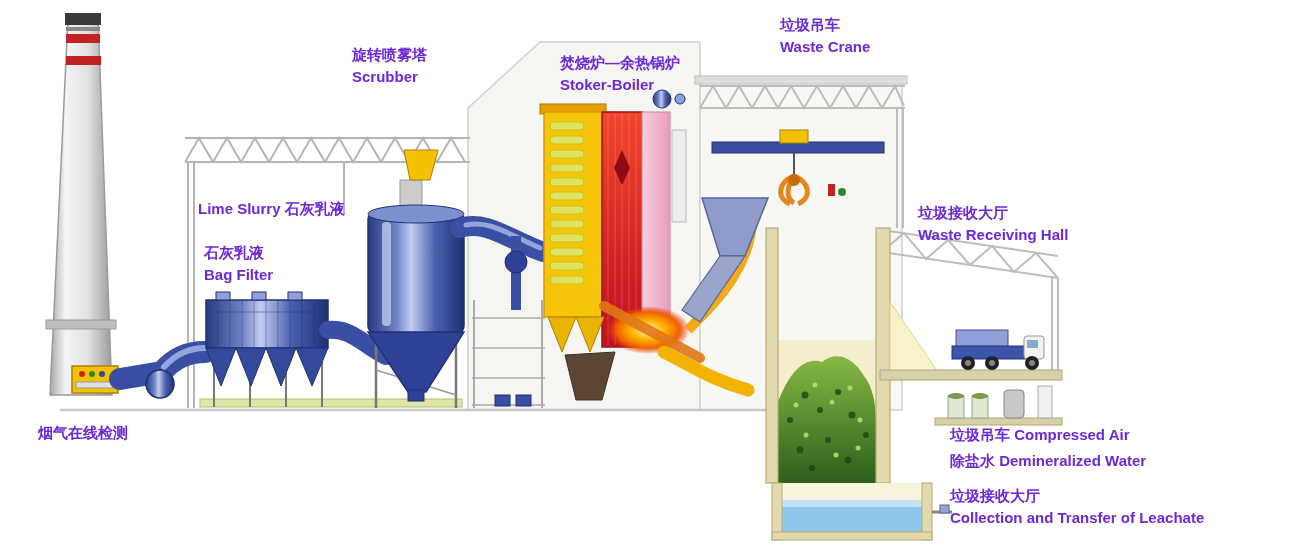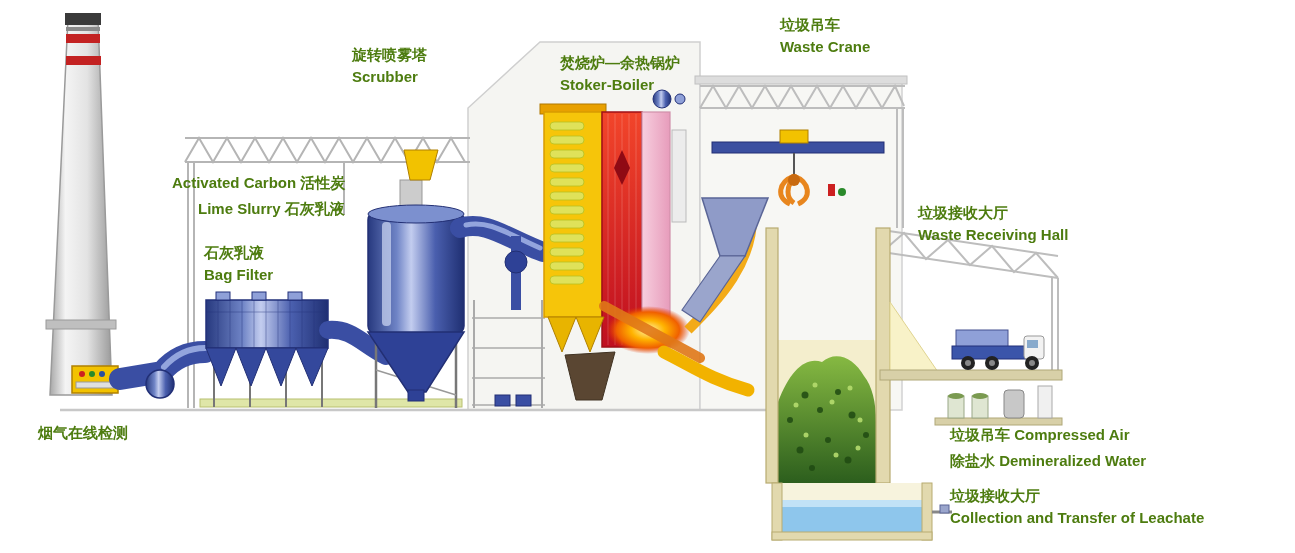--- a/index.html
+++ b/index.html
@@ -2,21 +2,21 @@
 <html><head>
 <meta charset="utf-8">
 <style>
   html,body{margin:0;padding:0;background:#ffffff;}
   .stage{
     position:relative;width:1295px;height:553px;overflow:hidden;background:#ffffff;
     font-family:"Liberation Sans","DejaVu Sans",sans-serif;
   }
   .stage svg{position:absolute;left:0;top:0;}
   .lbl{
-    position:absolute;white-space:nowrap;color:#4d7c0f;
+    position:absolute;white-space:nowrap;color:#6d28d9;
     font:600 15px/22px "Liberation Sans","DejaVu Sans",sans-serif;
   }
   .lbl .zh{display:block;font-weight:700;}
   .lbl .en{display:block;font-weight:600;}
   .lbl .one{display:block;font-weight:600;}
 </style>
 </head>
 <body>
 
 <div class="stage">
@@ -305,23 +305,20 @@
   <div class="lbl" style="left:560px;top:52px">
     <span class="zh">焚烧炉—余热锅炉</span>
     <span class="en">Stoker-Boiler</span>
   </div>
 
   <div class="lbl" style="left:780px;top:14px">
     <span class="zh">垃圾吊车</span>
     <span class="en">Waste Crane</span>
   </div>
 
-  <div class="lbl" style="left:172px;top:172px">
-    <span class="one">Activated Carbon 活性炭</span>
-  </div>
 
   <div class="lbl" style="left:198px;top:198px">
     <span class="one">Lime Slurry 石灰乳液</span>
   </div>
 
   <div class="lbl" style="left:204px;top:242px">
     <span class="zh">石灰乳液</span>
     <span class="en">Bag Filter</span>
   </div>
 

